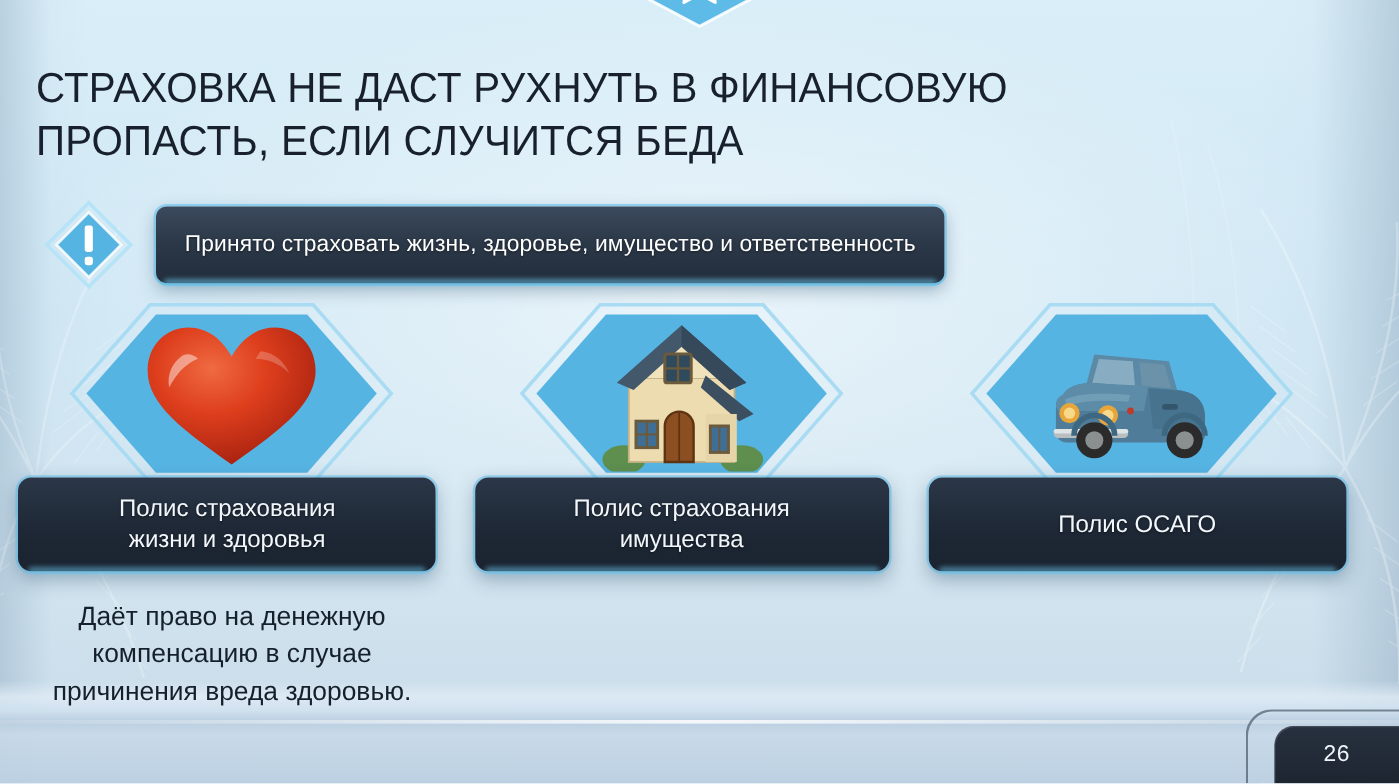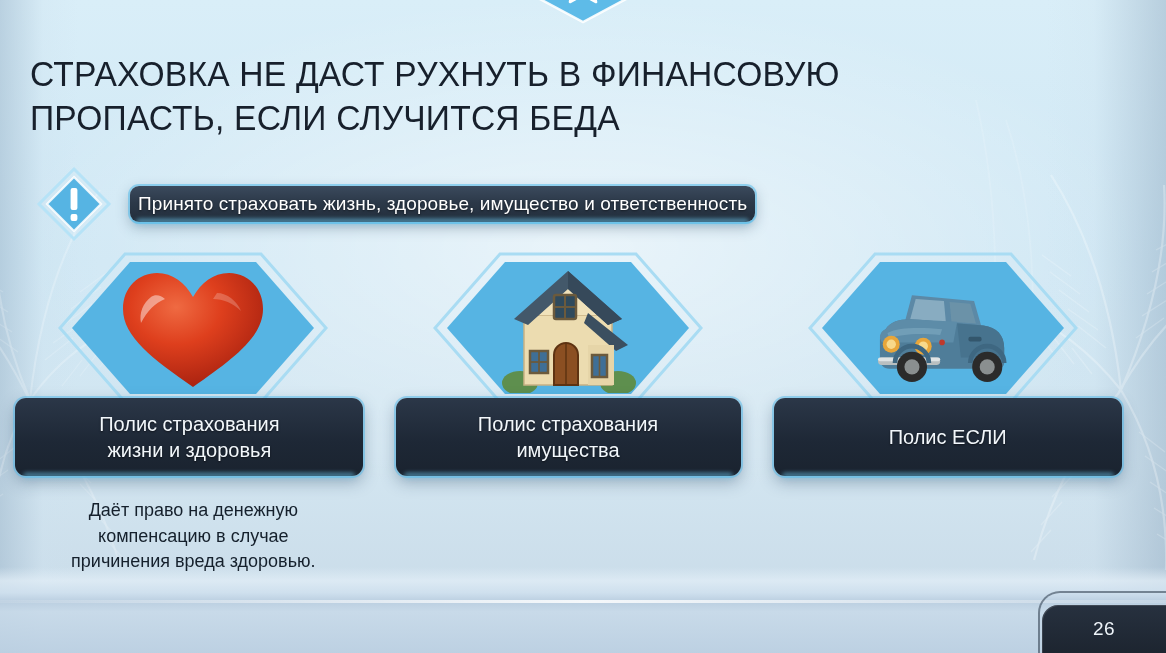--- a/index.html
+++ b/index.html
@@ -105,22 +105,22 @@
     align-items: center;
     gap: 18px;
   }
   .excl-diamond {
     position: relative;
     width: 76px; height: 76px;
     flex: 0 0 auto;
   }
   .callout-bar {
     position: relative;
-    height: 36px;
-    padding: 0 8px;
+    height: 64px;
+    padding: 0 24px;
     display: flex;
     align-items: center;
     border-radius: 9px;
     background: linear-gradient(180deg, #3b4a5d 0%, #2c3949 45%, #222d3b 100%);
     box-shadow:
       0 0 0 2px rgba(86,190,236,0.55),
       0 5px 14px rgba(30,60,90,0.35),
       0 2px 0 rgba(120,215,255,0.5);
   }
   .callout-bar::after {
@@ -201,39 +201,39 @@
     font-size: 20px;
     line-height: 1.3;
     white-space: pre-line;
     text-shadow: 0 1px 2px rgba(0,0,0,0.55);
   }
   .card-desc {
     margin-top: 22px;
     width: 355px;
     text-align: center;
     color: #15202c;
-    font-size: 18px;
+    font-size: 22px;
     line-height: 1.42;
     white-space: pre-line;
   }
 
   
   .card-1 .label-plate { width: 348px; margin-left: -8px; }
   .card-2 .label-plate { width: 345px; }
   .card-3 .label-plate { width: 348px; margin-left: 10px; }
   .card-3 .label-plate { min-height: 78px; }
 
   .card-1 { margin-left: 6px; }
   .card-3 { margin-left: 0px; }
 
   
   .slide-num {
     position: absolute;
     right: 0; bottom: 0;
-    width: 124px; height: 48px;
+    width: 104px; height: 48px;
     border-top-left-radius: 16px;
     background: linear-gradient(180deg, #27313f 0%, #1d2530 100%);
     box-shadow: inset 1px 1px 0 rgba(255,255,255,0.12);
     display: flex;
     align-items: center;
     justify-content: center;
   }
   .slide-num span {
     color: #eef4f9;
     font-size: 19px;
@@ -458,21 +458,21 @@
             <circle cx="52" cy="96" r="8" fill="#8a8f90"></circle>
             <circle cx="132" cy="96" r="16" fill="#2b2b2b"></circle>
             <circle cx="132" cy="96" r="8" fill="#8a8f90"></circle>
 
             <path d="M34 92 A 18 18 0 0 1 70 92" fill="none" stroke="#3e6781" stroke-width="5"></path>
             <path d="M114 92 A 18 18 0 0 1 150 92" fill="none" stroke="#3e6781" stroke-width="5"></path>
           </svg>
         </div>
       </div>
       <div class="label-plate">
-        <span class="label-text">Полис ЕСЛИ</span>
+        <span class="label-text">Полис ОСАГО</span>
       </div>
     </div>
 
   </div>
 
   <div class="slide-num-outline"></div>
   <div class="slide-num">
     <span>26</span>
   </div>
 

